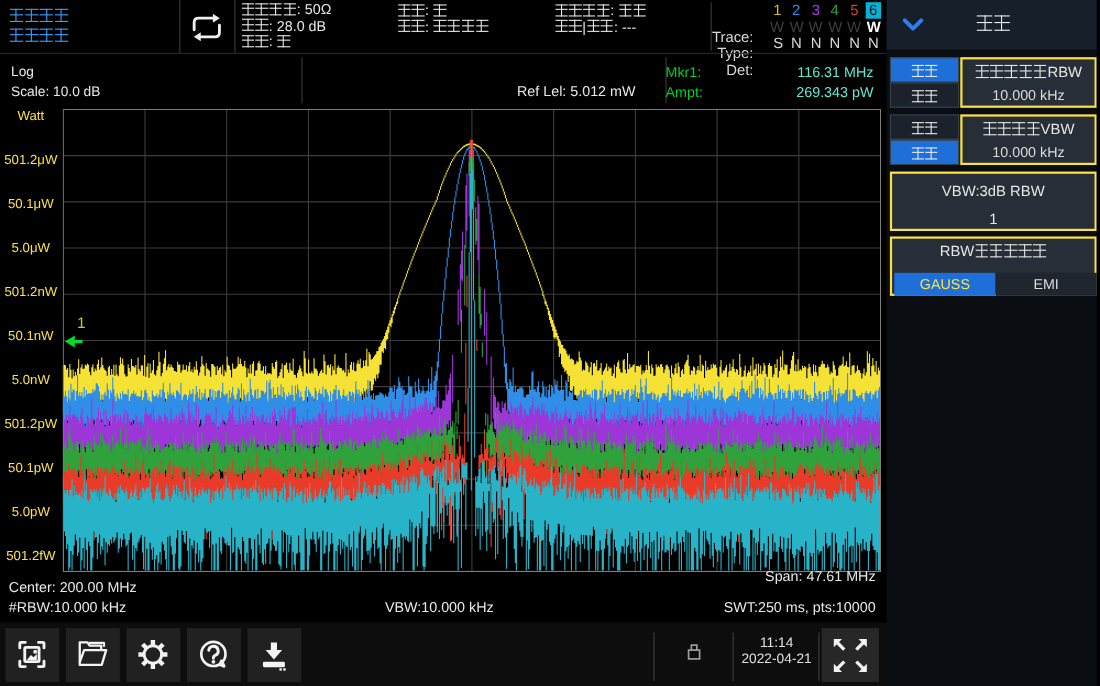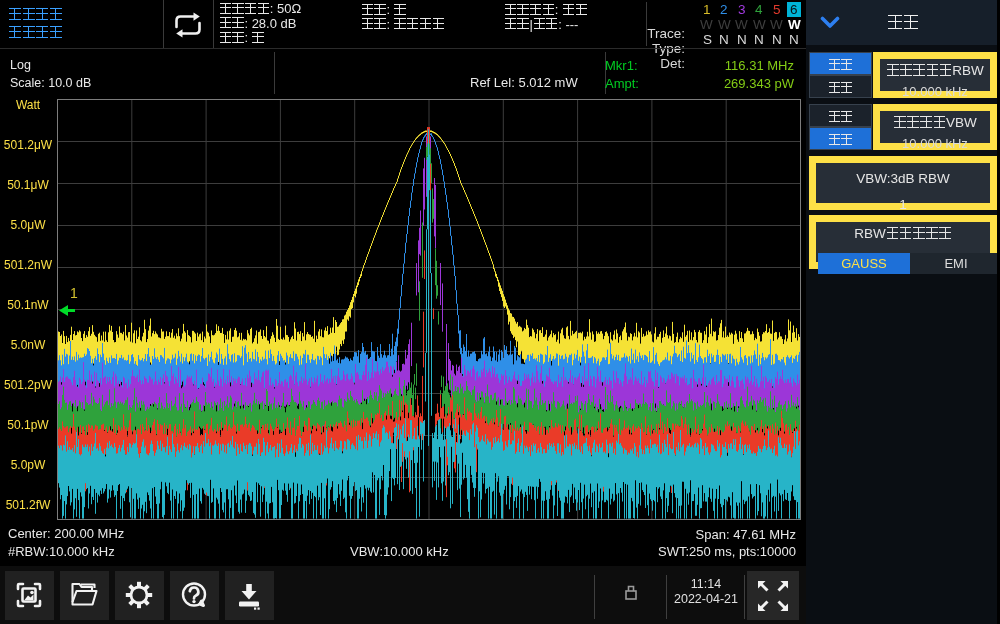--- a/index.html
+++ b/index.html
@@ -8,21 +8,21 @@
   linear-gradient(currentColor,currentColor) 50% 0/1.3px 100% no-repeat,
   linear-gradient(currentColor,currentColor) 0 0/100% 1.2px no-repeat,
   linear-gradient(currentColor,currentColor) 0 46%/100% 1.2px no-repeat,
   linear-gradient(currentColor,currentColor) 0 100%/100% 1.2px no-repeat; }
 .abs { position:absolute; white-space:nowrap; }
 .vline { position:absolute; width:1px; background:#3a3a3a; }
 .tl { position:absolute; right:315px; color:#d9d9d9; font-size:13.5px;margin-top:24px; }
 .tv { position:absolute; font-size:13.5px; color:#d9d9d9; }
 .yl { position:absolute; width:56px; text-align:center; font-size:12px; color:#fde047; }
 .tbtn { position:absolute; top:571px; width:49px; height:49px; background:#212121; }
-.cell { position:absolute; left:873px; width:124px; background:#272e37; border:7px solid #fde047;
+.cell { position:absolute; left:873px; width:124px; background:#272e37; border:2px solid #fde047;
   text-align:center; font-size:13.5px; color:#e6e6e6; }
 .mbtn { position:absolute; left:809px; width:63px; height:23px; line-height:23px; text-align:center;
   font-size:13px; background:#1b222b; border:1px solid #37414d; }
 .on { background:#1e70d8; }
 </style></head><body>
 
 <div class="abs" style="left:8px;top:5px;color:#3aa0ff;font-size:14px;line-height:18px"><i class="z"></i><i class="z"></i><i class="z"></i><i class="z"></i><br><i class="z"></i><i class="z"></i><i class="z"></i><i class="z"></i></div>
 <div class="vline" style="left:163px;top:0;height:48px"></div>
 <svg width="34" height="28" viewBox="0 0 34 28" style="position:absolute;left:171px;top:11px">
 <g stroke="#efefef" stroke-width="2.6" fill="none" stroke-linecap="round">
@@ -64,21 +64,21 @@
     <span class="tv" style="left:772px">N</span>
     <span class="tv" style="left:789px">N</span>
   </div>
 <div class="abs" style="left:0;top:48px;width:807px;height:1px;background:#2b2b2b"></div>
 
 <div class="abs" style="left:10px;top:57px;font-size:12.5px;line-height:17.5px">Log<br>Scale: 10.0 dB</div>
 <div class="abs" style="left:470px;top:75px;font-size:13px">Ref Lel: 5.012 mW</div>
 <div class="vline" style="left:274px;top:52px;height:42px"></div>
 <div class="vline" style="left:605px;top:52px;height:42px"></div>
 <div class="abs" style="left:605px;top:57px;width:64px;text-align:left;color:#0c2;font-size:13px;line-height:18px">Mkr1:<br>Ampt:</div>
-<div class="abs" style="left:605px;top:57px;width:189px;text-align:right;color:#84cc16;font-size:13px;line-height:18px">116.31 MHz<br>269.343 pW</div>
+<div class="abs" style="left:605px;top:57px;width:189px;text-align:right;color:#5eead4;font-size:13px;line-height:18px">116.31 MHz<br>269.343 pW</div>
 
 <div class="yl" style="top:98px">Watt</div>
 <div class="yl" style="top:138px">501.2μW</div>
 <div class="yl" style="top:178px">50.1μW</div>
 <div class="yl" style="top:218px">5.0μW</div>
 <div class="yl" style="top:258px">501.2nW</div>
 <div class="yl" style="top:298px">50.1nW</div>
 <div class="yl" style="top:338px">5.0nW</div>
 <div class="yl" style="top:378px">501.2pW</div>
 <div class="yl" style="top:418px">50.1pW</div>
@@ -111,21 +111,21 @@
 <path d="M0.5 307.9V336.6M1.5 305.0V345.2M2.5 302.3V340.6M3.5 310.3V337.6M4.5 308.4V336.1M5.5 295.9V344.4M6.5 287.6V337.8M7.5 300.9V332.4M8.5 303.9V331.5M9.5 303.5V337.6M10.5 310.8V332.8M11.5 305.5V338.3M12.5 302.5V346.3M13.5 302.1V333.1M14.5 307.1V328.8M15.5 312.5V330.9M16.5 303.9V335.9M17.5 307.4V332.8M18.5 301.1V332.6M19.5 308.9V345.7M20.5 312.2V339.0M21.5 306.5V327.7M22.5 301.6V339.1M23.5 303.3V336.6M24.5 309.0V333.9M25.5 303.1V344.0M26.5 310.2V332.4M27.5 311.7V331.5M28.5 296.2V352.8M29.5 303.2V337.7M30.5 304.0V333.2M31.5 306.1V335.9M32.5 305.3V327.9M33.5 304.7V336.1M34.5 293.8V329.3M35.5 306.7V340.0M36.5 297.7V340.1M37.5 300.5V336.8M38.5 303.5V339.0M39.5 304.0V329.0M40.5 305.0V336.7M41.5 304.2V335.4M42.5 299.0V332.4M43.5 310.4V333.4M44.5 312.0V333.8M45.5 295.8V337.9M46.5 307.6V332.4M47.5 305.4V331.2M48.5 303.2V336.9M49.5 301.8V336.0M50.5 301.7V333.2M51.5 306.2V333.0M52.5 290.5V343.3M53.5 308.3V327.3M54.5 304.2V341.6M55.5 307.1V330.0M56.5 304.5V337.0M57.5 289.3V338.6M58.5 302.7V335.9M59.5 308.9V335.3M60.5 303.4V331.3M61.5 302.7V331.3M62.5 304.7V335.9M63.5 302.6V333.7M64.5 304.5V336.6M65.5 303.4V336.3M66.5 305.8V338.3M67.5 304.2V331.4M68.5 300.9V342.9M69.5 301.2V337.9M70.5 298.4V332.0M71.5 310.8V329.6M72.5 305.9V332.5M73.5 308.1V327.9M74.5 309.0V344.6M75.5 306.3V332.5M76.5 301.0V345.8M77.5 289.3V339.2M78.5 312.5V327.7M79.5 297.8V338.1M80.5 303.9V333.9M81.5 308.5V339.5M82.5 302.6V335.3M83.5 311.6V342.4M84.5 301.7V337.4M85.5 305.8V335.5M86.5 302.5V338.9M87.5 305.4V339.3M88.5 312.0V330.8M89.5 310.4V337.5M90.5 307.8V337.5M91.5 309.9V342.5M92.5 308.5V332.0M93.5 307.0V328.6M94.5 306.2V338.9M95.5 304.0V333.6M96.5 307.6V329.4M97.5 302.8V339.1M98.5 304.4V341.8M99.5 305.3V335.4M100.5 310.3V332.7M101.5 303.9V328.4M102.5 298.2V331.4M103.5 309.4V332.1M104.5 303.5V330.1M105.5 306.7V337.4M106.5 310.0V335.7M107.5 308.1V338.2M108.5 309.5V354.7M109.5 294.2V329.9M110.5 304.1V329.8M111.5 309.0V335.8M112.5 304.6V337.2M113.5 311.6V337.9M114.5 301.8V335.6M115.5 307.3V339.1M116.5 306.6V334.0M117.5 304.7V334.7M118.5 297.7V338.0M119.5 308.2V337.8M120.5 311.5V336.6M121.5 311.4V338.1M122.5 294.2V335.3M123.5 307.6V332.9M124.5 304.7V346.3M125.5 312.9V336.2M126.5 294.0V338.4M127.5 305.2V338.9M128.5 308.6V339.0M129.5 308.5V337.0M130.5 301.7V339.4M131.5 311.4V335.7M132.5 311.2V335.8M133.5 308.7V328.8M134.5 304.3V333.9M135.5 303.0V330.5M136.5 300.6V332.5M137.5 304.1V331.2M138.5 303.6V332.4M139.5 297.9V330.3M140.5 302.3V351.2M141.5 303.1V338.2M142.5 310.5V327.5M143.5 305.5V328.9M144.5 312.6V330.3M145.5 311.4V329.4M146.5 305.9V331.7M147.5 312.3V330.1M148.5 293.0V341.9M149.5 303.3V334.0M150.5 305.8V335.7M151.5 303.7V345.6M152.5 304.8V333.9M153.5 308.8V339.3M154.5 302.9V330.6M155.5 308.2V339.1M156.5 310.7V340.9M157.5 302.3V331.8M158.5 304.1V332.3M159.5 312.4V332.6M160.5 303.1V335.0M161.5 311.6V335.4M162.5 305.4V331.4M163.5 299.3V331.0M164.5 309.0V337.6M165.5 302.8V328.9M166.5 311.8V339.3M167.5 302.1V343.7M168.5 307.1V354.9M169.5 305.4V336.1M170.5 297.3V337.4M171.5 308.5V338.9M172.5 303.7V334.2M173.5 296.7V335.6M174.5 298.6V334.6M175.5 310.5V333.5M176.5 307.8V341.6M177.5 307.3V328.4M178.5 302.0V341.9M179.5 308.4V332.7M180.5 302.9V331.6M181.5 302.4V332.5M182.5 306.7V337.8M183.5 309.6V347.9M184.5 293.8V334.7M185.5 307.0V335.3M186.5 309.3V330.7M187.5 311.0V350.4M188.5 303.3V339.3M189.5 307.1V331.0M190.5 305.9V339.1M191.5 308.1V332.6M192.5 304.7V329.0M193.5 303.9V338.0M194.5 312.5V334.2M195.5 305.6V340.0M196.5 301.7V334.4M197.5 293.8V329.8M198.5 304.2V338.6M199.5 300.2V332.6M200.5 305.5V331.5M201.5 302.2V335.2M202.5 310.3V332.2M203.5 303.8V344.9M204.5 303.7V328.2M205.5 302.2V330.3M206.5 310.2V327.2M207.5 304.3V338.5M208.5 306.8V338.9M209.5 290.0V336.7M210.5 292.1V332.9M211.5 312.0V331.1M212.5 302.7V337.6M213.5 305.3V332.0M214.5 304.5V334.5M215.5 310.5V336.6M216.5 304.3V332.1M217.5 298.4V334.7M218.5 308.9V334.1M219.5 306.3V335.9M220.5 308.7V328.0M221.5 303.1V327.8M222.5 307.9V330.7M223.5 310.2V330.8M224.5 307.5V332.9M225.5 303.6V335.9M226.5 293.9V339.9M227.5 308.6V333.3M228.5 313.3V329.9M229.5 308.1V338.7M230.5 303.2V334.3M231.5 306.0V337.4M232.5 307.1V339.0M233.5 303.0V347.3M234.5 289.7V338.6M235.5 297.1V334.2M236.5 300.9V350.4M237.5 303.0V338.4M238.5 302.8V338.0M239.5 304.1V343.1M240.5 309.4V332.0M241.5 310.1V339.0M242.5 292.8V349.7M243.5 301.6V346.9M244.5 304.7V336.7M245.5 307.6V333.7M246.5 302.3V327.8M247.5 311.1V328.1M248.5 309.1V339.2M249.5 308.5V332.4M250.5 308.0V335.2M251.5 302.2V327.5M252.5 302.7V334.2M253.5 310.1V328.4M254.5 305.8V331.7M255.5 304.8V326.9M256.5 301.0V328.7M257.5 303.0V336.2M258.5 305.4V333.5M259.5 307.0V329.6M260.5 301.1V339.5M261.5 298.7V338.1M262.5 302.0V339.3M263.5 309.3V333.1M264.5 303.1V333.7M265.5 302.5V334.6M266.5 310.2V326.5M267.5 301.2V330.5M268.5 307.2V325.8M269.5 305.7V328.6M270.5 305.6V340.6M271.5 301.5V327.4M272.5 304.1V331.1M273.5 304.3V329.3M274.5 306.7V327.4M275.5 301.9V328.2M276.5 304.0V332.1M277.5 303.3V336.1M278.5 303.3V327.9M279.5 303.7V326.8M280.5 307.3V327.2M281.5 300.7V327.7M282.5 296.6V336.2M283.5 299.7V328.8M284.5 299.4V330.8M285.5 307.6V330.3M286.5 308.5V336.0M287.5 300.1V324.7M288.5 301.8V336.6M289.5 302.8V334.1M290.5 293.5V330.4M291.5 299.3V338.9M292.5 301.2V323.8M293.5 292.0V330.7M294.5 297.0V335.0M295.5 298.3V330.2M296.5 301.9V334.7M297.5 300.9V332.5M298.5 303.5V330.2M299.5 300.1V329.0M300.5 302.5V330.7M301.5 304.7V332.3M302.5 305.9V339.3M303.5 303.9V329.8M304.5 305.1V324.0M305.5 291.2V323.7M306.5 302.1V332.4M307.5 301.9V324.4M308.5 301.2V324.9M309.5 305.2V330.0M310.5 298.0V321.5M311.5 303.9V331.4M312.5 296.7V334.5M313.5 291.5V326.5M314.5 296.0V319.9M315.5 299.1V319.1M316.5 300.7V327.8M317.5 293.0V327.8M318.5 296.6V329.8M319.5 293.4V328.3M320.5 302.1V327.5M321.5 297.3V318.9M322.5 286.2V328.3M323.5 289.7V321.9M324.5 291.6V328.3M325.5 299.0V324.6M326.5 293.8V327.6M327.5 297.9V329.7M328.5 294.2V323.7M329.5 295.1V316.6M330.5 292.3V334.7M331.5 294.3V320.6M332.5 291.5V322.9M333.5 289.5V316.6M334.5 298.0V316.9M335.5 297.6V323.3M336.5 295.8V320.6M337.5 291.8V318.8M338.5 289.7V324.7M339.5 295.0V319.6M340.5 296.5V321.7M341.5 296.7V320.6M342.5 278.4V319.6M343.5 289.6V317.5M344.5 297.1V314.2M345.5 296.5V311.5M346.5 286.9V316.2M347.5 281.0V305.9M348.5 290.5V319.1M349.5 296.3V319.4M350.5 291.8V322.4M351.5 291.2V313.7M352.5 285.0V319.7M353.5 288.7V321.2M354.5 283.4V299.0M355.5 295.8V364.2M356.5 285.5V316.8M357.5 275.0V285.7M358.5 288.6V300.2M359.5 264.4V286.8M362.5 182.3V221.7M365.5 123.5V178.8M369.5 48.1V60.8M370.5 42.4V57.7M371.5 42.4V55.9M372.5 42.4V66.0M373.5 49.3V65.6M374.5 64.3V84.1M375.5 89.4V123.6M376.5 100.0V119.8M378.5 149.4V186.2M379.5 161.8V199.7M380.5 186.2V196.7M381.5 212.3V225.5M383.5 291.2V349.2M384.5 276.5V287.9M385.5 294.4V371.5M386.5 277.6V313.0M387.5 291.6V304.9M388.5 287.2V315.7M389.5 286.6V322.2M390.5 284.3V314.3M391.5 293.3V328.2M392.5 295.5V315.1M393.5 275.5V291.5M394.5 296.8V307.4M395.5 277.7V317.4M396.5 292.6V322.6M397.5 292.2V319.5M398.5 286.9V322.0M399.5 292.5V323.3M400.5 288.0V325.7M401.5 288.4V313.1M402.5 294.3V318.4M403.5 284.6V332.8M404.5 289.5V331.3M405.5 287.6V319.8M406.5 294.4V315.3M407.5 291.5V325.2M408.5 291.9V339.1M409.5 282.1V326.2M410.5 287.1V336.9M411.5 291.1V321.6M412.5 291.9V317.0M413.5 293.2V327.2M414.5 296.1V329.6M415.5 290.8V325.7M416.5 290.4V323.5M417.5 287.0V324.3M418.5 300.9V321.4M419.5 302.8V322.6M420.5 293.4V322.4M421.5 301.8V327.0M422.5 293.9V327.3M423.5 300.4V324.1M424.5 292.3V327.2M425.5 292.7V322.3M426.5 298.4V321.7M427.5 304.0V329.9M428.5 294.0V322.3M429.5 297.4V330.3M430.5 285.5V331.4M431.5 297.5V326.1M432.5 303.8V329.6M433.5 295.9V332.1M434.5 295.9V320.5M435.5 301.1V324.9M436.5 299.3V323.0M437.5 294.2V323.4M438.5 293.6V329.2M439.5 305.7V345.2M440.5 300.5V326.8M441.5 298.4V327.2M442.5 306.7V325.4M443.5 305.5V340.0M444.5 300.1V333.3M445.5 300.0V329.5M446.5 306.3V325.0M447.5 306.6V326.4M448.5 289.4V328.7M449.5 302.4V330.0M450.5 305.8V332.7M451.5 302.1V325.5M452.5 300.8V334.3M453.5 305.8V324.1M454.5 301.0V333.4M455.5 304.4V346.4M456.5 288.0V343.4M457.5 289.8V331.7M458.5 301.9V332.2M459.5 305.3V334.0M460.5 308.3V339.8M461.5 296.5V332.2M462.5 299.8V334.0M463.5 299.4V325.4M464.5 301.2V336.4M465.5 305.7V333.0M466.5 305.3V347.2M467.5 308.4V330.4M468.5 301.3V331.1M469.5 289.5V331.0M470.5 310.4V335.5M471.5 290.4V337.3M472.5 301.1V336.3M473.5 302.0V334.4M474.5 302.3V329.9M475.5 308.9V347.1M476.5 305.6V325.6M477.5 289.6V336.5M478.5 301.4V337.0M479.5 298.5V334.2M480.5 305.8V328.4M481.5 310.6V328.0M482.5 302.4V335.0M483.5 294.0V328.6M484.5 305.9V335.9M485.5 301.0V336.4M486.5 304.4V331.1M487.5 303.8V328.5M488.5 301.8V327.7M489.5 312.4V346.3M490.5 311.4V343.7M491.5 301.6V339.1M492.5 311.5V327.1M493.5 312.4V335.3M494.5 302.5V330.3M495.5 304.7V333.8M496.5 293.2V331.5M497.5 301.8V328.9M498.5 308.1V329.9M499.5 309.5V336.8M500.5 302.4V334.9M501.5 302.7V334.6M502.5 304.1V336.2M503.5 308.4V329.0M504.5 307.3V350.0M505.5 305.3V336.7M506.5 301.6V336.0M507.5 306.6V332.3M508.5 310.5V327.5M509.5 305.8V346.1M510.5 312.9V337.1M511.5 308.6V332.8M512.5 295.7V332.4M513.5 305.0V331.2M514.5 303.8V328.2M515.5 305.2V338.7M516.5 303.4V336.5M517.5 303.6V338.0M518.5 297.1V333.0M519.5 301.9V343.8M520.5 296.5V328.0M521.5 313.3V337.0M522.5 306.7V340.1M523.5 311.0V331.2M524.5 302.3V332.6M525.5 304.0V333.7M526.5 311.0V328.4M527.5 305.2V334.7M528.5 302.0V336.3M529.5 313.4V331.6M530.5 303.9V332.3M531.5 294.9V333.0M532.5 300.3V337.2M533.5 305.9V331.1M534.5 302.8V338.4M535.5 303.4V341.5M536.5 296.2V346.1M537.5 309.2V349.1M538.5 304.7V336.8M539.5 311.4V334.5M540.5 308.3V329.6M541.5 313.2V327.7M542.5 299.7V342.8M543.5 310.1V338.4M544.5 307.8V335.2M545.5 312.2V335.2M546.5 312.9V332.9M547.5 312.3V347.4M548.5 288.0V334.2M549.5 310.1V337.7M550.5 295.8V328.5M551.5 302.6V330.4M552.5 303.9V327.9M553.5 291.5V338.2M554.5 302.9V350.8M555.5 296.9V331.9M556.5 305.3V336.2M557.5 311.5V347.6M558.5 305.8V337.8M559.5 302.2V338.6M560.5 306.5V334.6M561.5 309.4V346.4M562.5 312.7V335.5M563.5 309.2V338.4M564.5 307.1V337.0M565.5 308.5V337.1M566.5 311.7V338.1M567.5 301.8V338.8M568.5 306.3V335.1M569.5 309.2V339.5M570.5 312.0V344.3M571.5 309.5V334.3M572.5 309.1V330.8M573.5 304.5V343.3M574.5 310.2V333.9M575.5 312.0V331.0M576.5 310.2V328.4M577.5 309.6V337.6M578.5 300.5V333.6M579.5 304.1V337.2M580.5 304.6V334.8M581.5 309.1V338.5M582.5 304.2V339.1M583.5 304.8V338.9M584.5 307.6V329.6M585.5 304.7V335.1M586.5 294.5V335.0M587.5 305.0V339.1M588.5 303.0V330.9M589.5 303.8V335.4M590.5 305.3V328.7M591.5 311.1V332.4M592.5 308.0V337.6M593.5 304.1V342.1M594.5 312.3V331.3M595.5 304.2V331.4M596.5 290.4V329.9M597.5 311.5V332.6M598.5 308.8V337.4M599.5 313.0V328.7M600.5 306.5V337.8M601.5 309.0V328.7M602.5 302.1V329.0M603.5 302.1V339.3M604.5 304.5V333.3M605.5 305.9V334.3M606.5 305.5V334.2M607.5 306.6V327.5M608.5 307.1V346.2M609.5 291.4V335.9M610.5 303.2V332.6M611.5 304.0V331.3M612.5 303.1V329.0M613.5 295.5V330.9M614.5 309.6V336.0M615.5 307.2V333.2M616.5 302.3V331.3M617.5 304.3V334.4M618.5 311.7V332.3M619.5 304.4V337.5M620.5 310.4V331.9M621.5 304.4V343.1M622.5 302.8V327.4M623.5 305.3V351.6M624.5 301.9V337.2M625.5 307.1V335.5M626.5 308.9V338.7M627.5 305.1V336.6M628.5 308.4V334.1M629.5 303.3V333.0M630.5 302.0V348.2M631.5 304.2V336.5M632.5 295.0V336.4M633.5 302.4V329.2M634.5 300.3V337.0M635.5 302.1V331.6M636.5 311.4V342.1M637.5 303.4V337.7M638.5 304.2V334.5M639.5 309.9V333.8M640.5 302.5V335.8M641.5 307.4V336.7M642.5 308.2V335.2M643.5 305.8V337.5M644.5 306.8V338.6M645.5 306.0V330.0M646.5 304.5V335.4M647.5 293.0V336.6M648.5 308.4V338.1M649.5 303.2V340.6M650.5 296.5V336.4M651.5 303.6V337.4M652.5 306.6V344.0M653.5 299.3V342.8M654.5 311.3V334.3M655.5 311.1V345.0M656.5 302.3V333.7M657.5 303.1V329.7M658.5 308.9V337.1M659.5 304.1V335.3M660.5 295.2V330.4M661.5 302.5V336.3M662.5 304.9V346.5M663.5 307.1V331.3M664.5 307.2V334.7M665.5 312.0V338.5M666.5 310.6V335.9M667.5 303.3V335.3M668.5 308.5V329.9M669.5 302.3V338.9M670.5 310.0V335.5M671.5 304.7V343.2M672.5 308.3V332.5M673.5 294.2V337.8M674.5 310.7V327.5M675.5 307.8V339.0M676.5 304.2V342.5M677.5 312.5V333.0M678.5 307.2V333.6M679.5 302.6V333.8M680.5 313.0V339.7M681.5 308.9V343.6M682.5 307.5V338.4M683.5 298.6V332.6M684.5 297.2V347.1M685.5 301.4V331.1M686.5 305.2V335.1M687.5 307.6V335.2M688.5 308.5V339.9M689.5 301.6V333.2M690.5 287.6V327.6M691.5 307.2V336.0M692.5 303.3V331.9M693.5 302.5V339.8M694.5 296.9V332.2M695.5 310.6V338.5M696.5 300.6V338.1M697.5 301.8V329.2M698.5 305.4V331.3M699.5 312.5V336.8M700.5 301.4V328.9M701.5 304.1V338.1M702.5 301.6V334.0M703.5 298.0V344.0M704.5 302.9V332.2M705.5 300.9V330.0M706.5 299.4V339.0M707.5 307.4V334.1M708.5 298.7V336.6M709.5 306.7V339.3M710.5 312.6V327.4M711.5 306.9V335.3M712.5 308.6V340.7M713.5 292.4V337.7M714.5 309.6V334.7M715.5 300.4V334.2M716.5 310.4V335.9M717.5 296.7V336.8M718.5 313.0V343.5M719.5 308.6V335.0M720.5 308.2V329.0M721.5 303.6V331.7M722.5 301.6V329.9M723.5 305.9V328.8M724.5 305.6V338.6M725.5 310.0V335.7M726.5 306.4V340.1M727.5 305.2V332.6M728.5 302.2V347.3M729.5 312.5V336.7M730.5 309.3V337.9M731.5 301.6V337.2M732.5 305.3V336.4M733.5 308.4V337.9M734.5 295.8V335.5M735.5 306.6V333.0M736.5 303.3V343.4M737.5 307.7V329.3M738.5 304.6V343.2M739.5 309.5V327.9M740.5 298.2V351.1M741.5 308.3V331.5M742.5 311.1V337.7M743.5 295.5V337.6" stroke="#2fa23c" fill="none"></path>
 <path d="M0.5 327.5V358.5M1.5 329.9V357.5M2.5 328.3V373.8M3.5 330.1V363.3M4.5 332.0V381.7M5.5 322.4V355.6M6.5 327.1V365.3M7.5 328.6V367.4M8.5 328.4V353.8M9.5 327.3V355.9M10.5 327.1V362.8M11.5 333.2V360.8M12.5 329.2V361.6M13.5 327.1V353.9M14.5 334.6V365.2M15.5 327.7V388.8M16.5 314.9V363.8M17.5 327.5V365.5M18.5 331.3V364.9M19.5 336.9V360.6M20.5 328.4V355.0M21.5 336.9V361.6M22.5 333.1V367.4M23.5 325.9V359.3M24.5 334.8V366.8M25.5 327.6V386.4M26.5 327.5V365.6M27.5 331.7V354.5M28.5 336.3V392.3M29.5 326.2V366.6M30.5 335.9V356.2M31.5 324.8V359.2M32.5 326.2V369.1M33.5 329.0V365.7M34.5 326.4V361.6M35.5 326.6V365.9M36.5 331.6V361.8M37.5 329.8V364.2M38.5 325.7V367.8M39.5 326.7V356.7M40.5 327.1V363.2M41.5 330.9V359.2M42.5 330.1V363.9M43.5 330.2V372.4M44.5 325.9V362.6M45.5 325.3V364.7M46.5 324.7V358.6M47.5 332.0V355.4M48.5 329.5V355.5M49.5 327.3V366.7M50.5 333.6V354.2M51.5 331.5V355.6M52.5 327.4V358.9M53.5 331.3V356.1M54.5 331.8V354.0M55.5 332.6V362.3M56.5 319.2V363.4M57.5 334.0V384.6M58.5 325.6V358.2M59.5 335.5V357.9M60.5 333.8V373.3M61.5 326.2V358.1M62.5 327.4V363.2M63.5 331.9V365.0M64.5 328.3V361.2M65.5 330.6V355.9M66.5 315.3V353.8M67.5 326.9V359.9M68.5 330.3V355.3M69.5 328.3V393.2M70.5 337.4V359.6M71.5 328.3V364.2M72.5 321.4V354.3M73.5 313.9V362.4M74.5 331.1V364.9M75.5 335.3V367.6M76.5 331.3V357.3M77.5 330.5V359.1M78.5 331.2V361.8M79.5 337.0V367.2M80.5 330.0V392.8M81.5 329.8V360.2M82.5 330.8V367.0M83.5 325.6V353.8M84.5 335.1V375.3M85.5 325.0V364.0M86.5 327.8V356.2M87.5 332.3V356.7M88.5 331.1V355.5M89.5 318.7V363.5M90.5 331.9V382.5M91.5 326.0V367.9M92.5 329.5V385.1M93.5 334.1V359.3M94.5 332.0V380.2M95.5 326.1V364.8M96.5 322.9V359.3M97.5 320.1V363.7M98.5 331.2V387.6M99.5 336.2V366.5M100.5 321.0V383.2M101.5 325.1V371.0M102.5 330.9V362.7M103.5 325.1V367.3M104.5 326.4V378.7M105.5 326.2V362.0M106.5 335.1V361.7M107.5 323.9V353.4M108.5 334.9V360.2M109.5 325.9V364.1M110.5 336.2V353.9M111.5 329.2V357.9M112.5 325.3V365.0M113.5 325.1V374.2M114.5 332.3V362.6M115.5 332.2V356.9M116.5 333.9V366.5M117.5 327.0V361.9M118.5 324.8V366.0M119.5 337.7V354.9M120.5 330.0V353.1M121.5 334.7V363.4M122.5 324.8V363.7M123.5 333.4V361.4M124.5 336.5V372.7M125.5 329.6V360.1M126.5 320.3V357.1M127.5 329.4V357.0M128.5 325.9V364.3M129.5 337.0V357.3M130.5 333.1V391.3M131.5 331.9V363.7M132.5 330.7V369.1M133.5 327.3V372.5M134.5 336.6V358.8M135.5 329.5V363.5M136.5 334.1V366.3M137.5 312.4V355.4M138.5 330.7V361.4M139.5 329.8V368.4M140.5 331.0V364.9M141.5 327.8V366.0M142.5 329.3V363.1M143.5 336.5V362.8M144.5 335.0V357.1M145.5 336.1V365.0M146.5 327.0V355.0M147.5 330.6V358.0M148.5 331.4V361.9M149.5 325.2V396.5M150.5 324.7V365.4M151.5 335.1V355.7M152.5 329.9V361.6M153.5 326.5V362.9M154.5 318.8V355.7M155.5 331.4V366.6M156.5 332.6V367.2M157.5 329.9V354.8M158.5 330.7V360.6M159.5 334.2V365.9M160.5 324.9V362.7M161.5 332.2V377.8M162.5 328.4V362.9M163.5 337.5V355.7M164.5 323.0V364.6M165.5 331.5V360.0M166.5 330.2V364.8M167.5 325.4V365.2M168.5 326.1V364.8M169.5 317.5V362.2M170.5 331.9V357.2M171.5 327.0V367.4M172.5 325.0V358.5M173.5 328.6V354.0M174.5 329.8V355.5M175.5 328.2V365.2M176.5 313.1V366.6M177.5 325.7V358.4M178.5 326.8V366.8M179.5 334.6V361.4M180.5 324.8V377.0M181.5 331.6V361.8M182.5 332.0V365.7M183.5 325.8V388.2M184.5 325.6V387.8M185.5 325.3V363.8M186.5 327.8V365.7M187.5 325.7V362.4M188.5 317.6V358.0M189.5 325.0V363.3M190.5 328.8V391.6M191.5 325.7V359.1M192.5 323.7V367.3M193.5 332.2V353.5M194.5 328.9V357.3M195.5 325.9V355.6M196.5 326.8V391.8M197.5 328.5V361.3M198.5 331.1V376.8M199.5 331.2V358.4M200.5 334.9V355.7M201.5 333.8V362.5M202.5 320.8V365.5M203.5 334.8V356.8M204.5 329.2V354.2M205.5 326.1V386.3M206.5 326.2V356.1M207.5 330.9V389.1M208.5 325.0V361.0M209.5 328.7V364.4M210.5 324.6V364.2M211.5 334.2V360.0M212.5 335.7V360.0M213.5 324.7V364.1M214.5 327.3V359.6M215.5 330.0V378.8M216.5 335.8V361.6M217.5 330.2V362.9M218.5 328.0V362.0M219.5 319.6V375.3M220.5 328.7V361.3M221.5 325.3V386.5M222.5 334.9V360.2M223.5 334.0V357.2M224.5 334.0V367.5M225.5 332.7V359.7M226.5 324.1V355.2M227.5 331.7V367.6M228.5 336.2V387.1M229.5 328.5V363.1M230.5 318.4V357.5M231.5 328.7V371.5M232.5 334.0V358.4M233.5 322.5V389.4M234.5 336.0V360.3M235.5 328.5V369.2M236.5 328.8V355.9M237.5 319.0V356.2M238.5 336.8V353.4M239.5 330.5V366.7M240.5 326.8V365.4M241.5 327.0V356.5M242.5 316.9V361.3M243.5 331.6V353.4M244.5 336.9V367.6M245.5 332.9V374.3M246.5 332.9V365.3M247.5 322.0V372.6M248.5 326.1V361.7M249.5 327.2V367.2M250.5 331.6V370.6M251.5 318.6V363.9M252.5 319.2V365.5M253.5 328.1V364.0M254.5 334.4V362.1M255.5 330.1V367.0M256.5 325.5V369.3M257.5 327.1V358.0M258.5 326.7V387.8M259.5 332.1V366.5M260.5 323.8V361.1M261.5 325.4V363.3M262.5 326.3V354.7M263.5 327.9V363.8M264.5 335.3V383.2M265.5 327.0V367.0M266.5 333.3V393.2M267.5 325.5V377.9M268.5 322.1V356.4M269.5 329.1V386.5M270.5 332.2V377.9M271.5 327.5V357.7M272.5 328.9V365.5M273.5 325.3V355.7M274.5 331.7V368.7M275.5 332.5V372.5M276.5 325.4V390.9M277.5 328.1V351.7M278.5 325.3V358.6M279.5 322.9V360.3M280.5 329.6V354.0M281.5 324.1V363.3M282.5 324.1V363.9M283.5 322.1V363.2M284.5 324.1V371.7M285.5 327.6V352.3M286.5 328.5V383.9M287.5 321.8V361.5M288.5 326.1V357.4M289.5 332.3V359.3M290.5 312.4V364.6M291.5 319.2V359.1M292.5 325.8V358.0M293.5 327.1V351.5M294.5 321.6V361.4M295.5 328.7V386.5M296.5 320.7V352.8M297.5 327.6V353.0M298.5 321.9V372.7M299.5 326.8V356.6M300.5 321.7V371.0M301.5 321.8V383.5M302.5 321.3V354.4M303.5 326.7V350.7M304.5 319.1V352.9M305.5 330.1V357.0M306.5 312.9V360.1M307.5 319.9V354.6M308.5 320.2V358.8M309.5 318.5V375.6M310.5 318.6V356.5M311.5 321.9V350.1M312.5 326.5V346.2M313.5 328.2V349.2M314.5 314.3V385.5M315.5 324.5V354.9M316.5 323.0V346.5M317.5 320.7V350.5M318.5 315.2V352.5M319.5 316.0V347.2M320.5 313.9V355.9M321.5 314.7V350.3M322.5 303.8V347.7M323.5 319.1V372.4M324.5 315.9V354.6M325.5 322.1V350.9M326.5 321.8V346.8M327.5 314.0V346.7M328.5 312.1V344.3M329.5 320.6V361.8M330.5 315.8V342.0M331.5 306.4V344.8M332.5 316.1V371.6M333.5 319.7V345.8M334.5 320.3V372.9M335.5 302.1V345.8M336.5 322.7V333.7M337.5 322.4V337.0M338.5 319.5V338.8M339.5 312.9V350.0M340.5 321.1V380.0M341.5 318.1V334.3M342.5 300.8V367.4M343.5 321.3V366.8M344.5 302.3V383.0M345.5 313.1V362.8M346.5 296.5V375.5M347.5 319.0V357.9M348.5 303.5V349.3M349.5 304.8V351.4M350.5 306.0V337.8M351.5 319.2V352.5M352.5 313.5V393.3M353.5 299.6V363.9M354.5 305.9V360.9M355.5 317.2V342.5M356.5 316.8V351.3M357.5 318.4V329.9M358.5 313.2V385.7M359.5 315.9V374.9M360.5 296.4V347.5M361.5 306.7V318.3M362.5 317.9V362.8M363.5 314.3V329.1M364.5 317.2V342.9M365.5 276.9V341.1M366.5 212.7V268.4M367.5 151.4V180.0M370.5 28.1V44.5M371.5 28.1V34.9M372.5 28.1V44.5M373.5 64.9V93.2M376.5 209.4V220.1M378.5 314.9V329.5M379.5 314.4V325.3M380.5 304.7V321.7M381.5 313.7V353.2M382.5 317.9V328.5M383.5 295.4V319.7M384.5 309.1V319.6M385.5 307.7V379.4M386.5 307.5V319.6M387.5 317.7V338.9M388.5 315.2V329.1M389.5 319.1V398.2M390.5 316.5V366.3M391.5 307.9V329.7M392.5 315.1V371.1M393.5 298.4V326.3M394.5 301.1V312.6M395.5 295.7V329.1M396.5 320.3V350.6M397.5 319.7V369.4M398.5 313.6V373.5M399.5 310.4V334.0M400.5 304.9V373.7M401.5 316.2V340.6M402.5 307.2V318.4M403.5 315.2V340.1M404.5 318.3V330.4M405.5 315.4V345.4M406.5 316.0V345.0M407.5 298.3V366.4M408.5 319.6V351.4M409.5 321.2V347.0M410.5 309.3V333.3M411.5 312.7V374.8M412.5 311.7V374.2M413.5 313.4V348.3M414.5 314.0V342.1M415.5 322.2V362.2M416.5 321.0V342.5M417.5 304.3V368.0M418.5 314.3V348.0M419.5 316.7V373.2M420.5 318.9V350.6M421.5 314.4V342.8M422.5 320.1V346.3M423.5 312.9V351.8M424.5 308.0V344.5M425.5 319.5V344.6M426.5 317.4V349.8M427.5 316.6V357.0M428.5 324.1V383.1M429.5 317.5V352.1M430.5 324.3V345.0M431.5 326.1V347.1M432.5 323.8V387.6M433.5 322.2V359.2M434.5 319.8V375.2M435.5 324.2V351.8M436.5 318.7V354.7M437.5 325.3V360.2M438.5 320.5V358.2M439.5 311.0V357.0M440.5 318.5V358.1M441.5 327.4V361.3M442.5 323.4V348.5M443.5 309.9V355.0M444.5 327.1V360.7M445.5 329.4V354.9M446.5 331.0V362.2M447.5 317.5V356.9M448.5 316.8V351.2M449.5 328.2V350.5M450.5 324.9V360.4M451.5 330.4V361.3M452.5 331.0V360.4M453.5 325.8V364.2M454.5 333.3V356.4M455.5 325.8V386.1M456.5 329.5V363.7M457.5 330.4V356.9M458.5 321.9V357.2M459.5 331.7V360.2M460.5 328.5V356.8M461.5 331.8V363.0M462.5 329.5V364.2M463.5 328.0V358.9M464.5 334.5V363.2M465.5 333.4V362.1M466.5 327.8V364.4M467.5 322.7V359.7M468.5 332.4V363.1M469.5 334.7V356.7M470.5 332.2V362.5M471.5 332.8V352.1M472.5 323.4V360.3M473.5 323.7V365.5M474.5 323.9V362.5M475.5 326.0V360.6M476.5 325.9V357.9M477.5 329.0V391.9M478.5 327.1V365.2M479.5 331.9V355.6M480.5 328.0V389.0M481.5 327.0V352.7M482.5 335.2V372.7M483.5 327.8V358.1M484.5 323.1V371.2M485.5 335.7V364.3M486.5 327.0V384.6M487.5 328.9V362.8M488.5 335.8V384.4M489.5 331.0V370.7M490.5 330.5V365.8M491.5 334.2V367.5M492.5 328.3V377.1M493.5 330.1V359.4M494.5 321.0V386.3M495.5 327.3V366.8M496.5 328.7V373.2M497.5 328.4V373.0M498.5 324.0V361.2M499.5 327.4V383.5M500.5 328.4V355.5M501.5 324.7V392.0M502.5 326.6V369.5M503.5 325.8V381.8M504.5 334.5V365.5M505.5 326.2V363.1M506.5 332.7V364.1M507.5 337.4V373.1M508.5 331.3V369.2M509.5 327.2V364.5M510.5 309.7V388.4M511.5 329.2V372.0M512.5 331.7V360.6M513.5 327.2V359.7M514.5 335.6V363.8M515.5 333.4V369.0M516.5 330.7V366.4M517.5 321.1V372.0M518.5 319.6V358.9M519.5 331.5V353.5M520.5 334.4V364.1M521.5 327.6V367.3M522.5 315.3V356.9M523.5 331.6V358.4M524.5 315.8V366.7M525.5 334.1V369.9M526.5 337.0V383.0M527.5 337.2V361.3M528.5 327.5V361.6M529.5 326.4V367.7M530.5 326.2V364.3M531.5 335.3V361.9M532.5 330.8V365.5M533.5 337.4V369.4M534.5 328.1V356.4M535.5 327.3V359.5M536.5 328.3V365.1M537.5 333.3V364.2M538.5 327.6V354.8M539.5 332.4V357.2M540.5 330.9V361.5M541.5 322.5V360.8M542.5 329.3V367.5M543.5 314.4V386.5M544.5 333.5V354.3M545.5 334.0V360.9M546.5 330.7V392.6M547.5 329.1V359.5M548.5 329.1V390.0M549.5 328.0V364.4M550.5 332.4V358.8M551.5 330.5V354.3M552.5 328.6V353.0M553.5 324.4V362.8M554.5 320.3V366.0M555.5 325.6V353.0M556.5 337.6V361.9M557.5 325.8V368.5M558.5 328.8V358.1M559.5 326.1V363.4M560.5 332.4V363.3M561.5 334.8V356.2M562.5 319.7V353.5M563.5 336.0V366.5M564.5 330.6V365.4M565.5 331.5V353.4M566.5 328.6V357.5M567.5 321.4V357.8M568.5 329.9V378.1M569.5 328.5V381.1M570.5 329.0V358.3M571.5 326.5V365.9M572.5 335.2V367.9M573.5 328.8V357.9M574.5 335.5V363.4M575.5 327.3V365.0M576.5 325.2V363.6M577.5 332.3V353.5M578.5 327.5V367.2M579.5 329.5V381.7M580.5 329.0V358.5M581.5 326.9V391.4M582.5 328.5V362.1M583.5 331.5V362.2M584.5 324.1V361.6M585.5 328.9V366.6M586.5 333.4V364.9M587.5 332.8V364.6M588.5 317.3V363.2M589.5 335.8V369.4M590.5 328.5V380.0M591.5 326.1V362.6M592.5 333.1V360.9M593.5 336.7V385.5M594.5 325.5V382.9M595.5 334.6V360.4M596.5 330.8V353.3M597.5 330.9V396.9M598.5 333.6V356.7M599.5 325.1V366.4M600.5 335.0V373.1M601.5 324.7V355.1M602.5 330.4V355.8M603.5 313.6V367.7M604.5 330.4V360.3M605.5 322.6V356.0M606.5 334.3V357.6M607.5 325.0V364.0M608.5 327.9V366.9M609.5 332.2V356.3M610.5 319.2V366.4M611.5 329.2V364.5M612.5 333.9V365.9M613.5 334.9V369.5M614.5 331.4V394.0M615.5 324.3V360.4M616.5 324.7V354.8M617.5 330.5V358.4M618.5 324.7V356.0M619.5 327.0V381.9M620.5 325.3V367.1M621.5 326.8V392.2M622.5 327.4V365.8M623.5 327.2V362.1M624.5 317.0V356.5M625.5 320.4V363.8M626.5 329.2V356.0M627.5 324.9V360.1M628.5 318.3V365.2M629.5 325.7V355.8M630.5 335.6V373.2M631.5 325.4V384.4M632.5 335.2V366.3M633.5 337.4V361.8M634.5 334.1V357.1M635.5 329.7V355.3M636.5 332.8V363.7M637.5 330.9V355.2M638.5 317.6V366.4M639.5 334.4V356.9M640.5 329.9V366.9M641.5 325.6V356.8M642.5 335.8V364.5M643.5 334.6V361.4M644.5 334.1V355.2M645.5 331.4V364.2M646.5 324.6V384.2M647.5 315.6V366.7M648.5 328.9V367.8M649.5 330.6V353.0M650.5 336.4V364.7M651.5 334.5V359.3M652.5 328.1V372.7M653.5 333.3V363.6M654.5 325.1V367.2M655.5 328.7V364.8M656.5 332.6V366.8M657.5 332.9V359.4M658.5 332.6V362.6M659.5 332.2V359.3M660.5 326.9V357.1M661.5 335.7V358.9M662.5 328.5V383.0M663.5 336.3V367.3M664.5 331.2V357.6M665.5 333.2V366.0M666.5 333.2V366.7M667.5 331.3V363.1M668.5 325.4V362.5M669.5 327.4V361.0M670.5 322.3V353.8M671.5 327.0V356.9M672.5 325.2V370.9M673.5 329.9V356.1M674.5 331.7V355.5M675.5 331.6V358.9M676.5 323.9V385.7M677.5 328.6V385.9M678.5 327.7V364.3M679.5 334.1V356.0M680.5 334.1V361.8M681.5 326.7V359.3M682.5 329.3V363.9M683.5 333.5V373.1M684.5 323.6V371.7M685.5 321.5V387.1M686.5 324.7V355.1M687.5 326.9V363.2M688.5 322.6V386.0M689.5 327.1V366.0M690.5 325.9V368.2M691.5 329.2V357.8M692.5 332.2V354.3M693.5 335.7V365.4M694.5 326.9V354.6M695.5 327.4V358.2M696.5 331.0V367.8M697.5 324.9V354.7M698.5 333.5V361.3M699.5 331.3V371.4M700.5 331.3V361.3M701.5 334.6V361.1M702.5 332.3V378.2M703.5 327.6V354.3M704.5 321.1V358.4M705.5 333.2V362.1M706.5 327.1V354.9M707.5 336.8V358.6M708.5 325.3V365.1M709.5 328.8V395.2M710.5 329.5V365.7M711.5 326.3V389.6M712.5 329.5V360.2M713.5 326.6V367.3M714.5 334.0V356.9M715.5 325.1V368.6M716.5 329.7V358.8M717.5 335.6V364.2M718.5 323.6V378.2M719.5 334.6V367.4M720.5 327.1V364.9M721.5 336.8V354.5M722.5 330.1V361.0M723.5 331.9V380.4M724.5 311.8V363.8M725.5 319.1V355.3M726.5 324.3V361.7M727.5 334.6V362.2M728.5 325.7V360.5M729.5 324.8V367.0M730.5 330.8V359.3M731.5 327.9V364.5M732.5 336.0V362.6M733.5 325.1V356.0M734.5 331.4V357.9M735.5 333.8V365.3M736.5 330.0V367.8M737.5 336.0V388.9M738.5 321.7V366.6M739.5 329.5V355.4M740.5 336.9V364.9M741.5 331.3V364.6M742.5 325.8V382.5M743.5 335.3V357.5" stroke="#ea3b28" fill="none"></path>
 <path d="M0.5 336.0V419.6M1.5 346.6V384.2M2.5 349.2V388.6M3.5 346.2V400.3M4.5 346.5V396.0M5.5 351.5V419.6M6.5 345.7V416.9M7.5 346.3V402.0M8.5 336.4V419.6M9.5 352.6V405.4M10.5 342.2V397.1M11.5 350.9V387.0M12.5 348.0V392.4M13.5 350.5V406.5M14.5 350.9V403.3M15.5 349.0V389.9M16.5 352.7V419.6M17.5 346.1V410.4M18.5 354.4V399.2M19.5 332.9V417.8M20.5 347.9V389.9M21.5 340.1V401.1M22.5 355.2V419.6M23.5 356.4V393.4M24.5 355.1V397.5M25.5 345.6V419.6M26.5 347.8V419.6M27.5 348.3V408.1M28.5 345.4V384.2M29.5 348.0V390.2M30.5 345.5V389.1M31.5 352.5V409.5M32.5 347.6V394.5M33.5 356.5V386.8M34.5 344.9V405.2M35.5 352.0V397.9M36.5 347.7V401.0M37.5 344.5V390.0M38.5 333.9V414.8M39.5 349.7V393.9M40.5 348.8V403.6M41.5 351.7V395.7M42.5 344.3V397.3M43.5 347.2V391.6M44.5 352.0V395.0M45.5 353.9V389.2M46.5 355.0V394.4M47.5 349.8V392.4M48.5 357.4V389.9M49.5 348.6V385.1M50.5 343.6V403.6M51.5 349.3V399.6M52.5 342.1V390.5M53.5 346.9V398.6M54.5 345.5V391.8M55.5 348.0V386.3M56.5 349.3V391.3M57.5 344.1V397.9M58.5 347.9V396.2M59.5 354.6V419.6M60.5 354.2V392.0M61.5 348.9V386.1M62.5 346.0V385.0M63.5 352.5V409.8M64.5 348.7V396.9M65.5 345.8V419.6M66.5 340.9V399.1M67.5 351.2V402.1M68.5 355.3V394.4M69.5 355.5V391.3M70.5 347.9V389.7M71.5 353.1V387.3M72.5 344.1V403.3M73.5 344.7V418.4M74.5 348.5V389.0M75.5 346.0V419.6M76.5 343.7V399.8M77.5 344.8V419.6M78.5 343.9V419.6M79.5 335.3V394.4M80.5 348.6V400.5M81.5 354.8V409.9M82.5 358.7V398.7M83.5 354.0V419.6M84.5 347.6V409.5M85.5 342.8V405.8M86.5 340.4V419.6M87.5 348.6V412.3M88.5 346.6V402.8M89.5 354.6V414.2M90.5 355.6V393.4M91.5 356.3V396.1M92.5 354.0V401.7M93.5 345.2V409.5M94.5 341.5V419.5M95.5 345.0V389.2M96.5 352.0V419.6M97.5 356.8V388.0M98.5 353.8V397.5M99.5 350.7V405.0M100.5 341.9V419.6M101.5 346.5V419.6M102.5 350.1V404.5M103.5 341.6V390.3M104.5 352.1V382.8M105.5 344.6V418.1M106.5 348.3V419.6M107.5 348.2V415.9M108.5 353.4V383.4M109.5 347.2V387.3M110.5 337.7V393.9M111.5 356.0V395.2M112.5 346.8V383.7M113.5 350.4V401.6M114.5 353.0V419.6M115.5 334.6V390.5M116.5 345.1V419.6M117.5 348.1V397.0M118.5 357.9V399.9M119.5 352.4V392.3M120.5 344.5V419.6M121.5 351.2V404.5M122.5 353.5V394.5M123.5 348.8V412.3M124.5 345.9V401.3M125.5 351.2V419.6M126.5 346.9V411.8M127.5 343.8V408.6M128.5 347.8V391.3M129.5 348.9V381.2M130.5 346.4V383.9M131.5 350.4V385.7M132.5 345.0V384.1M133.5 346.4V398.9M134.5 358.3V383.8M135.5 353.7V419.6M136.5 347.2V395.9M137.5 355.5V419.6M138.5 347.4V419.6M139.5 347.1V395.1M140.5 344.0V419.6M141.5 348.7V419.6M142.5 353.1V389.6M143.5 346.9V402.2M144.5 345.2V404.6M145.5 354.3V388.9M146.5 342.1V390.6M147.5 347.6V394.7M148.5 334.0V395.9M149.5 344.4V393.5M150.5 344.1V396.9M151.5 340.1V397.2M152.5 347.2V419.6M153.5 343.6V380.8M154.5 355.3V403.8M155.5 346.3V402.9M156.5 346.7V389.4M157.5 345.4V419.6M158.5 341.5V419.6M159.5 345.4V398.7M160.5 347.0V400.5M161.5 344.2V404.6M162.5 355.2V419.6M163.5 345.3V389.1M164.5 351.6V393.0M165.5 344.6V410.9M166.5 345.3V413.4M167.5 353.3V403.5M168.5 346.3V419.6M169.5 354.5V390.3M170.5 344.7V390.2M171.5 343.8V400.3M172.5 348.2V419.6M173.5 341.7V408.9M174.5 345.7V391.2M175.5 337.0V419.6M176.5 348.2V419.6M177.5 349.6V386.6M178.5 342.8V396.5M179.5 356.8V404.1M180.5 345.0V381.5M181.5 348.5V412.8M182.5 355.0V414.7M183.5 345.2V400.6M184.5 351.9V413.6M185.5 352.7V395.5M186.5 343.7V394.6M187.5 346.9V390.6M188.5 350.1V413.9M189.5 345.9V401.7M190.5 355.0V383.2M191.5 345.6V395.9M192.5 343.9V397.4M193.5 344.5V402.0M194.5 347.4V401.5M195.5 356.8V393.0M196.5 351.5V414.0M197.5 347.7V415.5M198.5 347.7V418.8M199.5 344.3V383.3M200.5 355.2V403.2M201.5 339.9V384.3M202.5 345.1V386.0M203.5 356.8V417.7M204.5 353.6V387.3M205.5 353.1V403.1M206.5 338.8V395.6M207.5 343.0V387.6M208.5 356.5V419.6M209.5 346.4V402.7M210.5 343.0V414.5M211.5 353.2V419.6M212.5 349.4V404.5M213.5 345.9V404.0M214.5 351.5V387.9M215.5 348.2V403.3M216.5 348.0V419.6M217.5 346.9V419.6M218.5 358.3V419.1M219.5 350.4V419.6M220.5 344.1V380.9M221.5 358.0V391.2M222.5 344.6V419.6M223.5 353.7V419.0M224.5 340.5V406.0M225.5 348.8V390.8M226.5 354.8V391.8M227.5 357.0V384.3M228.5 354.3V391.7M229.5 346.2V395.8M230.5 352.4V402.8M231.5 355.2V384.6M232.5 352.1V391.1M233.5 348.7V388.7M234.5 345.0V419.6M235.5 354.0V419.6M236.5 351.3V383.6M237.5 346.2V404.6M238.5 357.8V403.8M239.5 349.8V397.0M240.5 351.9V384.6M241.5 344.8V419.6M242.5 338.7V402.3M243.5 339.0V396.0M244.5 348.7V385.5M245.5 345.0V395.0M246.5 346.5V419.6M247.5 356.8V419.6M248.5 353.9V402.0M249.5 344.9V419.6M250.5 351.4V396.7M251.5 343.8V391.1M252.5 356.7V405.2M253.5 335.5V392.0M254.5 355.0V399.9M255.5 343.9V393.8M256.5 352.2V419.6M257.5 346.0V397.0M258.5 351.0V398.2M259.5 351.1V419.6M260.5 346.4V386.7M261.5 355.2V401.3M262.5 355.7V398.2M263.5 355.9V416.0M264.5 344.2V383.9M265.5 355.5V419.6M266.5 352.6V419.6M267.5 346.6V399.3M268.5 349.1V419.6M269.5 331.1V384.3M270.5 348.3V379.5M271.5 354.4V419.6M272.5 349.1V410.2M273.5 344.3V390.6M274.5 338.7V388.1M275.5 349.4V382.2M276.5 344.4V402.0M277.5 351.6V405.4M278.5 341.9V401.5M279.5 348.7V413.1M280.5 349.7V399.0M281.5 350.7V385.2M282.5 348.3V395.4M283.5 341.6V407.0M284.5 342.1V391.8M285.5 354.3V380.5M286.5 349.5V400.0M287.5 341.9V398.6M288.5 342.6V413.3M289.5 350.5V419.6M290.5 340.1V381.4M291.5 340.5V377.1M292.5 341.6V396.8M293.5 350.2V419.6M294.5 345.6V399.8M295.5 344.2V397.0M296.5 346.1V387.2M297.5 347.3V383.1M298.5 349.9V392.0M299.5 337.2V391.1M300.5 351.3V419.6M301.5 335.9V419.6M302.5 340.9V399.8M303.5 337.8V388.2M304.5 342.2V412.5M305.5 341.8V398.3M306.5 349.6V403.7M307.5 338.2V386.2M308.5 341.7V389.6M309.5 333.5V419.6M310.5 348.9V388.7M311.5 341.6V391.4M312.5 335.4V388.8M313.5 337.2V392.6M314.5 347.5V393.9M315.5 340.0V373.3M316.5 334.0V393.4M317.5 339.0V376.0M318.5 334.6V419.6M319.5 332.2V419.6M320.5 340.6V381.3M321.5 335.0V379.1M322.5 347.3V415.9M323.5 343.3V390.3M324.5 341.4V377.0M325.5 329.1V381.4M326.5 326.3V366.0M327.5 327.8V416.0M328.5 334.2V419.6M329.5 332.9V416.4M330.5 334.1V395.6M331.5 340.0V388.4M332.5 332.4V372.1M333.5 337.6V350.2M334.5 344.1V402.1M335.5 343.7V378.9M336.5 344.3V380.1M337.5 329.0V386.4M338.5 328.0V379.0M339.5 324.3V336.9M340.5 338.4V385.2M341.5 325.4V340.3M342.5 340.7V391.0M343.5 330.3V367.8M344.5 335.4V366.8M345.5 326.8V344.2M346.5 324.8V390.2M347.5 339.1V352.3M348.5 319.5V360.4M349.5 342.2V369.8M350.5 341.8V358.6M351.5 335.5V378.6M352.5 338.4V352.4M353.5 321.1V391.8M354.5 321.2V361.1M355.5 339.9V394.9M356.5 336.9V348.2M357.5 328.9V364.1M358.5 340.3V389.0M359.5 340.5V419.6M360.5 327.1V363.7M361.5 337.2V348.0M362.5 340.2V417.7M363.5 322.5V335.6M364.5 323.4V350.7M365.5 324.1V334.8M366.5 322.0V382.5M367.5 320.9V336.9M368.5 253.8V302.5M369.5 130.3V253.8M370.5 58.0V130.3M371.5 30.2V346.9M372.5 55.6V91.2M373.5 91.2V174.1M374.5 174.1V316.8M375.5 334.0V388.4M376.5 339.0V362.6M377.5 333.4V381.9M378.5 327.6V362.6M379.5 325.5V400.9M380.5 340.1V363.5M381.5 321.1V388.4M382.5 320.1V348.0M383.5 329.3V358.3M384.5 335.1V384.3M385.5 333.4V401.8M386.5 340.9V382.6M387.5 327.4V347.4M388.5 340.3V386.5M389.5 329.4V340.2M390.5 327.6V357.8M391.5 327.5V376.3M392.5 324.1V373.1M393.5 331.3V409.3M394.5 337.3V347.8M395.5 338.0V404.9M396.5 325.3V363.1M397.5 332.7V362.8M398.5 319.2V329.7M399.5 343.1V355.8M400.5 343.8V391.1M401.5 325.5V364.6M402.5 335.7V389.6M403.5 344.5V418.1M404.5 343.5V385.7M405.5 335.8V353.8M406.5 331.9V380.5M407.5 335.5V379.0M408.5 337.0V365.9M409.5 331.4V378.7M410.5 333.1V400.2M411.5 333.8V412.8M412.5 341.1V419.6M413.5 330.2V366.9M414.5 335.4V375.9M415.5 325.3V383.5M416.5 323.7V388.9M417.5 348.2V397.8M418.5 332.6V389.1M419.5 326.3V345.2M420.5 328.8V349.5M421.5 338.0V419.6M422.5 343.2V392.3M423.5 342.5V418.3M424.5 340.6V400.5M425.5 336.5V373.8M426.5 341.8V384.6M427.5 342.8V374.2M428.5 335.2V394.4M429.5 345.4V390.0M430.5 339.7V389.2M431.5 341.5V419.6M432.5 343.1V387.6M433.5 342.8V419.6M434.5 350.7V419.6M435.5 348.0V392.8M436.5 338.8V391.8M437.5 344.4V415.6M438.5 337.8V374.2M439.5 343.2V419.6M440.5 341.9V382.7M441.5 339.4V377.4M442.5 343.5V393.6M443.5 336.0V396.7M444.5 324.8V419.6M445.5 342.6V419.6M446.5 351.8V394.8M447.5 350.9V390.8M448.5 342.2V386.9M449.5 346.5V405.5M450.5 348.2V377.2M451.5 341.1V377.3M452.5 331.1V410.3M453.5 345.5V398.1M454.5 345.0V384.8M455.5 341.3V378.6M456.5 341.6V419.6M457.5 331.9V402.1M458.5 354.7V398.2M459.5 352.8V408.9M460.5 344.1V396.9M461.5 339.5V387.1M462.5 353.0V419.6M463.5 346.8V392.5M464.5 343.5V390.5M465.5 326.5V394.7M466.5 354.7V419.6M467.5 346.6V398.1M468.5 349.1V392.8M469.5 346.7V395.9M470.5 348.4V411.9M471.5 352.2V387.1M472.5 347.9V395.6M473.5 357.2V387.4M474.5 345.9V400.2M475.5 352.5V387.7M476.5 344.2V387.9M477.5 346.7V401.2M478.5 344.9V419.6M479.5 354.0V387.6M480.5 350.7V399.8M481.5 349.1V388.1M482.5 353.3V379.9M483.5 344.1V382.8M484.5 348.0V419.6M485.5 354.6V401.6M486.5 350.2V419.6M487.5 349.9V401.9M488.5 354.2V392.3M489.5 353.8V400.8M490.5 345.6V419.6M491.5 350.6V419.6M492.5 343.9V399.9M493.5 346.9V390.8M494.5 344.8V382.0M495.5 348.2V396.6M496.5 343.8V419.6M497.5 347.0V406.4M498.5 351.9V385.9M499.5 354.8V381.4M500.5 344.3V417.0M501.5 344.3V390.9M502.5 353.7V398.7M503.5 345.4V401.7M504.5 356.7V419.6M505.5 353.0V419.6M506.5 355.5V419.6M507.5 336.6V403.6M508.5 349.3V397.4M509.5 335.7V398.1M510.5 347.3V404.4M511.5 347.5V390.9M512.5 344.8V413.1M513.5 345.5V398.2M514.5 356.5V396.5M515.5 345.0V384.9M516.5 347.2V404.0M517.5 343.7V388.5M518.5 349.8V400.3M519.5 346.2V411.7M520.5 350.3V403.5M521.5 329.6V391.0M522.5 350.7V411.1M523.5 353.1V383.8M524.5 347.3V403.2M525.5 355.1V419.6M526.5 344.8V399.6M527.5 344.2V385.6M528.5 343.7V410.3M529.5 339.0V397.3M530.5 347.2V395.8M531.5 352.1V419.6M532.5 346.5V399.7M533.5 353.7V384.6M534.5 357.2V408.2M535.5 348.9V393.7M536.5 343.6V419.6M537.5 340.8V392.3M538.5 353.2V419.6M539.5 345.4V419.6M540.5 347.3V384.5M541.5 353.4V408.9M542.5 344.7V402.5M543.5 348.7V389.5M544.5 348.2V419.6M545.5 343.8V401.4M546.5 353.4V387.8M547.5 352.5V403.3M548.5 354.4V403.1M549.5 340.7V400.8M550.5 345.8V401.6M551.5 358.2V419.6M552.5 344.5V389.6M553.5 344.4V405.5M554.5 347.5V399.8M555.5 343.7V394.8M556.5 354.2V402.6M557.5 349.6V401.4M558.5 355.8V384.1M559.5 341.6V395.4M560.5 343.6V419.6M561.5 334.9V394.2M562.5 345.3V419.6M563.5 344.0V389.0M564.5 346.6V393.7M565.5 348.6V402.5M566.5 354.7V383.0M567.5 349.3V419.6M568.5 350.8V384.9M569.5 351.2V419.6M570.5 355.8V385.7M571.5 353.5V419.6M572.5 354.4V419.6M573.5 350.3V419.6M574.5 351.7V398.9M575.5 349.4V402.3M576.5 354.7V419.0M577.5 344.1V419.6M578.5 347.5V381.3M579.5 357.4V408.6M580.5 353.0V419.6M581.5 358.5V404.8M582.5 346.3V384.0M583.5 330.0V406.5M584.5 350.0V383.5M585.5 355.1V391.1M586.5 350.9V393.0M587.5 355.1V396.1M588.5 346.6V409.0M589.5 349.2V385.5M590.5 346.5V406.2M591.5 349.1V416.7M592.5 354.4V394.6M593.5 340.4V400.3M594.5 349.0V402.1M595.5 345.5V411.7M596.5 345.5V401.0M597.5 344.6V402.3M598.5 344.9V419.6M599.5 347.9V388.1M600.5 345.8V403.2M601.5 353.7V389.7M602.5 335.6V388.2M603.5 355.2V397.5M604.5 354.5V400.1M605.5 344.1V419.6M606.5 352.8V391.4M607.5 340.8V384.3M608.5 345.0V419.6M609.5 348.2V399.1M610.5 335.3V413.1M611.5 356.1V406.8M612.5 345.2V393.2M613.5 349.1V386.7M614.5 350.3V387.5M615.5 350.0V414.2M616.5 332.9V385.6M617.5 354.3V394.1M618.5 356.3V398.4M619.5 347.9V419.6M620.5 350.7V399.1M621.5 343.5V419.6M622.5 352.3V406.9M623.5 331.0V419.6M624.5 348.2V406.5M625.5 346.3V382.7M626.5 344.8V382.8M627.5 356.5V419.6M628.5 352.6V389.8M629.5 348.5V419.6M630.5 346.4V394.5M631.5 346.9V405.7M632.5 344.1V393.5M633.5 348.2V381.3M634.5 347.6V419.6M635.5 346.2V402.1M636.5 348.4V402.0M637.5 345.1V395.1M638.5 343.8V416.8M639.5 348.4V416.8M640.5 343.8V405.8M641.5 345.5V388.6M642.5 354.9V419.6M643.5 339.0V409.3M644.5 340.6V409.1M645.5 349.7V386.2M646.5 347.0V402.4M647.5 356.1V394.1M648.5 344.0V402.6M649.5 348.7V402.6M650.5 347.7V419.6M651.5 353.5V398.2M652.5 355.7V388.7M653.5 353.3V399.8M654.5 344.9V402.8M655.5 345.6V389.7M656.5 346.5V411.8M657.5 349.7V419.6M658.5 352.1V399.6M659.5 352.2V390.0M660.5 341.1V419.6M661.5 347.6V400.0M662.5 344.4V386.5M663.5 358.4V404.8M664.5 356.2V408.2M665.5 345.4V419.6M666.5 348.1V406.1M667.5 348.0V400.0M668.5 343.2V419.6M669.5 350.0V400.9M670.5 356.8V402.5M671.5 345.1V397.7M672.5 349.3V398.4M673.5 344.5V406.4M674.5 344.3V419.6M675.5 349.9V393.2M676.5 340.1V418.8M677.5 345.9V419.6M678.5 340.2V419.6M679.5 352.0V403.4M680.5 352.9V406.7M681.5 350.8V419.6M682.5 345.0V403.7M683.5 338.1V419.6M684.5 350.1V382.2M685.5 345.5V419.6M686.5 355.7V400.8M687.5 346.0V405.1M688.5 345.2V402.6M689.5 353.1V401.8M690.5 346.1V419.6M691.5 349.4V397.5M692.5 345.4V419.6M693.5 350.9V385.3M694.5 354.2V395.1M695.5 354.6V399.5M696.5 352.6V397.8M697.5 354.3V397.0M698.5 354.1V419.6M699.5 356.9V385.0M700.5 352.8V416.4M701.5 346.9V412.1M702.5 349.7V386.2M703.5 349.8V394.3M704.5 353.2V417.3M705.5 349.9V403.4M706.5 346.9V419.6M707.5 340.5V419.6M708.5 346.8V417.5M709.5 351.1V396.2M710.5 348.6V419.6M711.5 331.4V390.8M712.5 347.7V402.6M713.5 350.3V384.5M714.5 349.4V419.6M715.5 354.0V398.3M716.5 350.3V396.9M717.5 346.7V412.5M718.5 356.7V397.7M719.5 355.6V419.6M720.5 357.4V380.6M721.5 338.2V411.9M722.5 344.0V394.3M723.5 338.7V396.4M724.5 346.3V419.6M725.5 349.0V395.2M726.5 349.1V402.2M727.5 344.6V390.9M728.5 349.0V400.3M729.5 345.8V401.0M730.5 355.5V394.0M731.5 352.6V401.9M732.5 345.4V419.6M733.5 351.5V401.8M734.5 358.1V392.5M735.5 354.2V386.2M736.5 347.7V397.3M737.5 332.0V400.9M738.5 349.9V401.1M739.5 332.4V419.6M740.5 331.4V403.1M741.5 346.4V419.6M742.5 342.3V419.6M743.5 351.2V419.6" stroke="#27b4c8" fill="none"></path>
 
 <rect x="0.5" y="0.5" width="743" height="420" fill="none" stroke="#7d7d7d"></rect>
 <text x="13" y="199" font-size="14" fill="#d3c22f" font-family="Liberation Sans">1</text>
 <path d="M2 211.5 L11 206 L11 210 L18 210 L18 213 L11 213 L11 217 Z" fill="#00dc28"></path>
 </svg>
 
 <div class="abs" style="left:8px;top:526px;font-size:13px">Center: 200.00 MHz</div>
-<div class="abs" style="left:0;top:527px;width:796px;text-align:right;font-size:13px">Span: 47.61 MHz</div>
+<div class="abs" style="left:0;top:516px;width:796px;text-align:right;font-size:13px">Span: 47.61 MHz</div>
 <div class="abs" style="left:8px;top:544px;font-size:13px">#RBW:10.000 kHz</div>
 <div class="abs" style="left:350px;top:544px;font-size:13px">VBW:10.000 kHz</div>
 <div class="abs" style="left:0;top:544px;width:796px;text-align:right;font-size:13px">SWT:250 ms, pts:10000</div>
 
 <div class="abs" style="left:0;top:566px;width:807px;height:58px;background:#0d0d0d"></div>
 <div class="tbtn" style="left:5px"><svg width="38" height="38" viewBox="0 0 38 38" style="margin:5px">
       <g stroke="#f2f2f2" stroke-width="2.6" fill="none" stroke-linecap="round">
 <path d="M8 13 V9 Q8 8 9 8 H13"></path>
         <path d="M25 8 H29 Q30 8 30 9 V13"></path>
 <path d="M30 25 V29 Q30 30 29 30 H25"></path>

